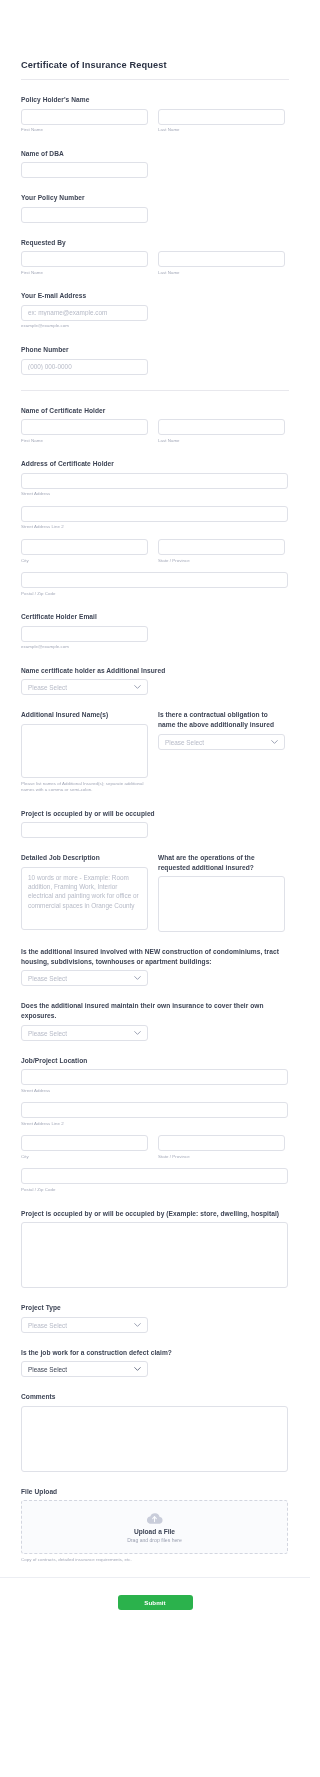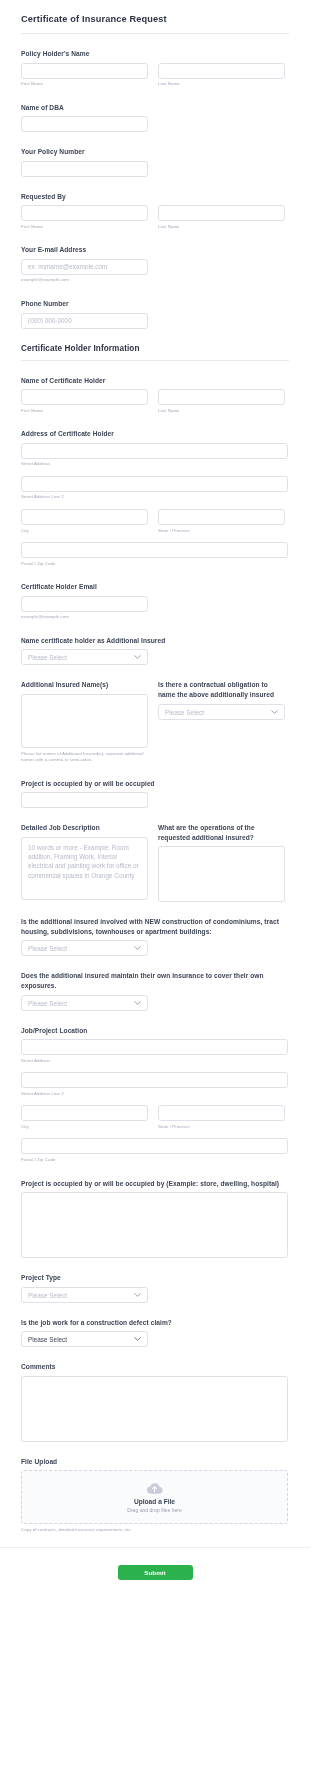--- a/index.html
+++ b/index.html
@@ -16,20 +16,21 @@
     background: #fff;
   }
 
   
   .form-title {
     font-size: 9.2px;
     font-weight: bold;
     color: #2c3345;
     letter-spacing: .15px;
     padding: 0 0 9px 0;
+    margin-top: 46px;
   }
   .section-head {
     font-size: 8.2px;
     font-weight: bold;
     color: #2c3345;
     letter-spacing: .1px;
     padding: 0 0 7px 0;
   }
   .rule { height: 1px; background: #e8e8ed; width: 100%; }
 
@@ -195,21 +196,20 @@
   </div>
 
   <div class="block">
     <div class="label">Phone Number</div>
     <div class="col-half">
       <input class="ctl" type="text" placeholder="(000) 000-0000" style="">
     </div>
   </div>
 
   <div class="block">
-    <div class="section-head">Certificate Holder Information</div>
     <div class="rule"></div>
   </div>
 
   <div class="block">
     <div class="label">Name of Certificate Holder</div>
     <div class="row">
       <div class="col-half">
         <input class="ctl" type="text" style="">
         <div class="sub">First Name</div>
       </div>

